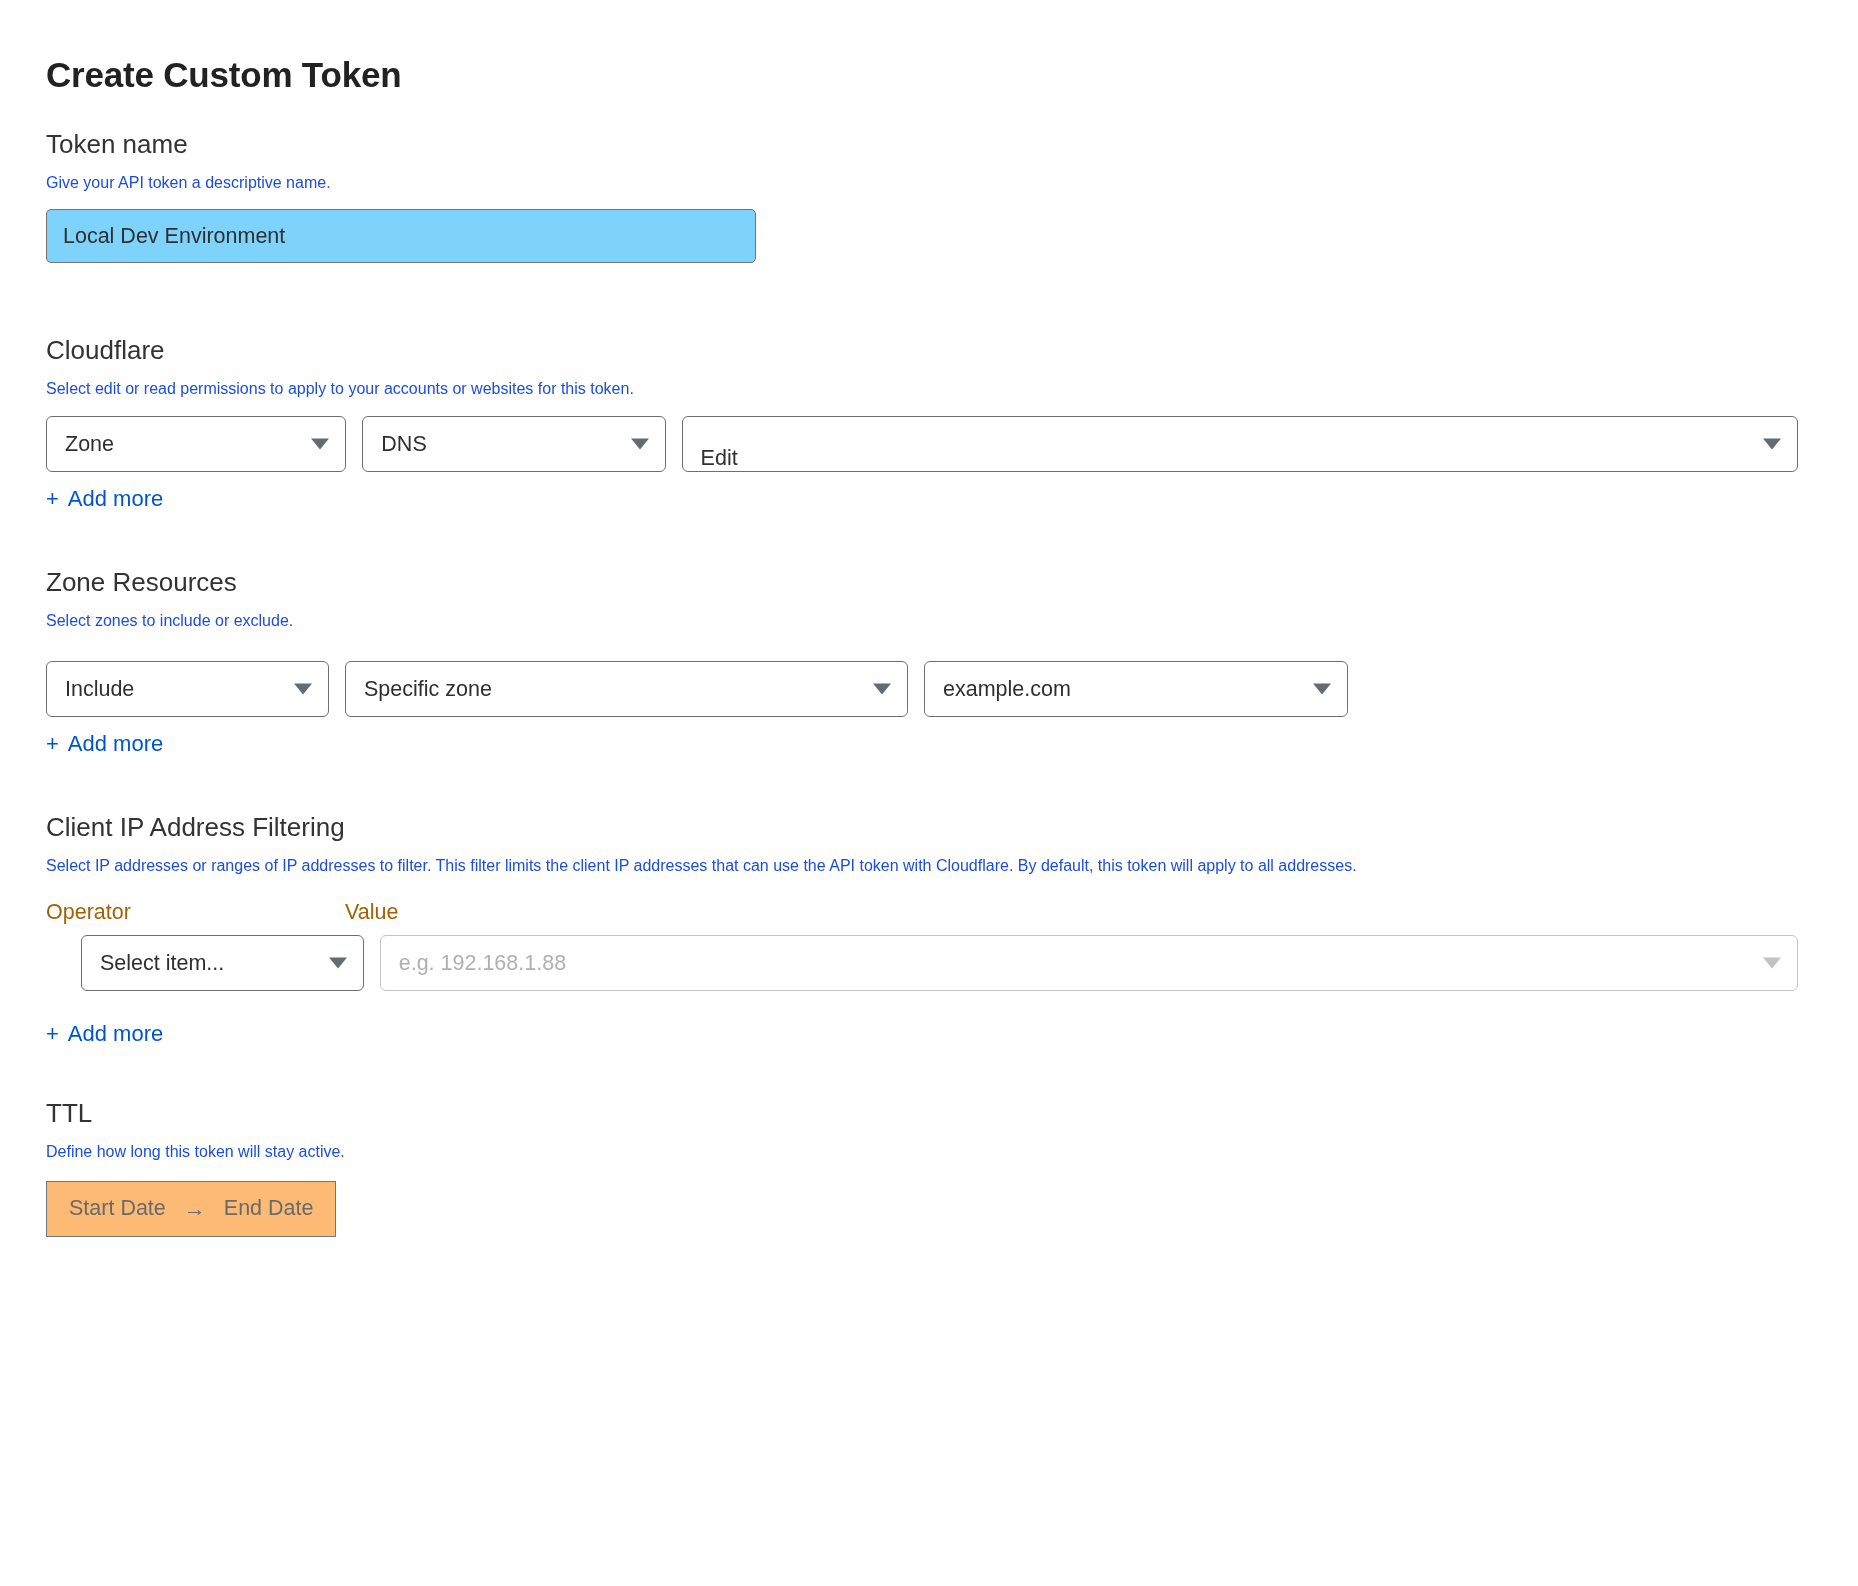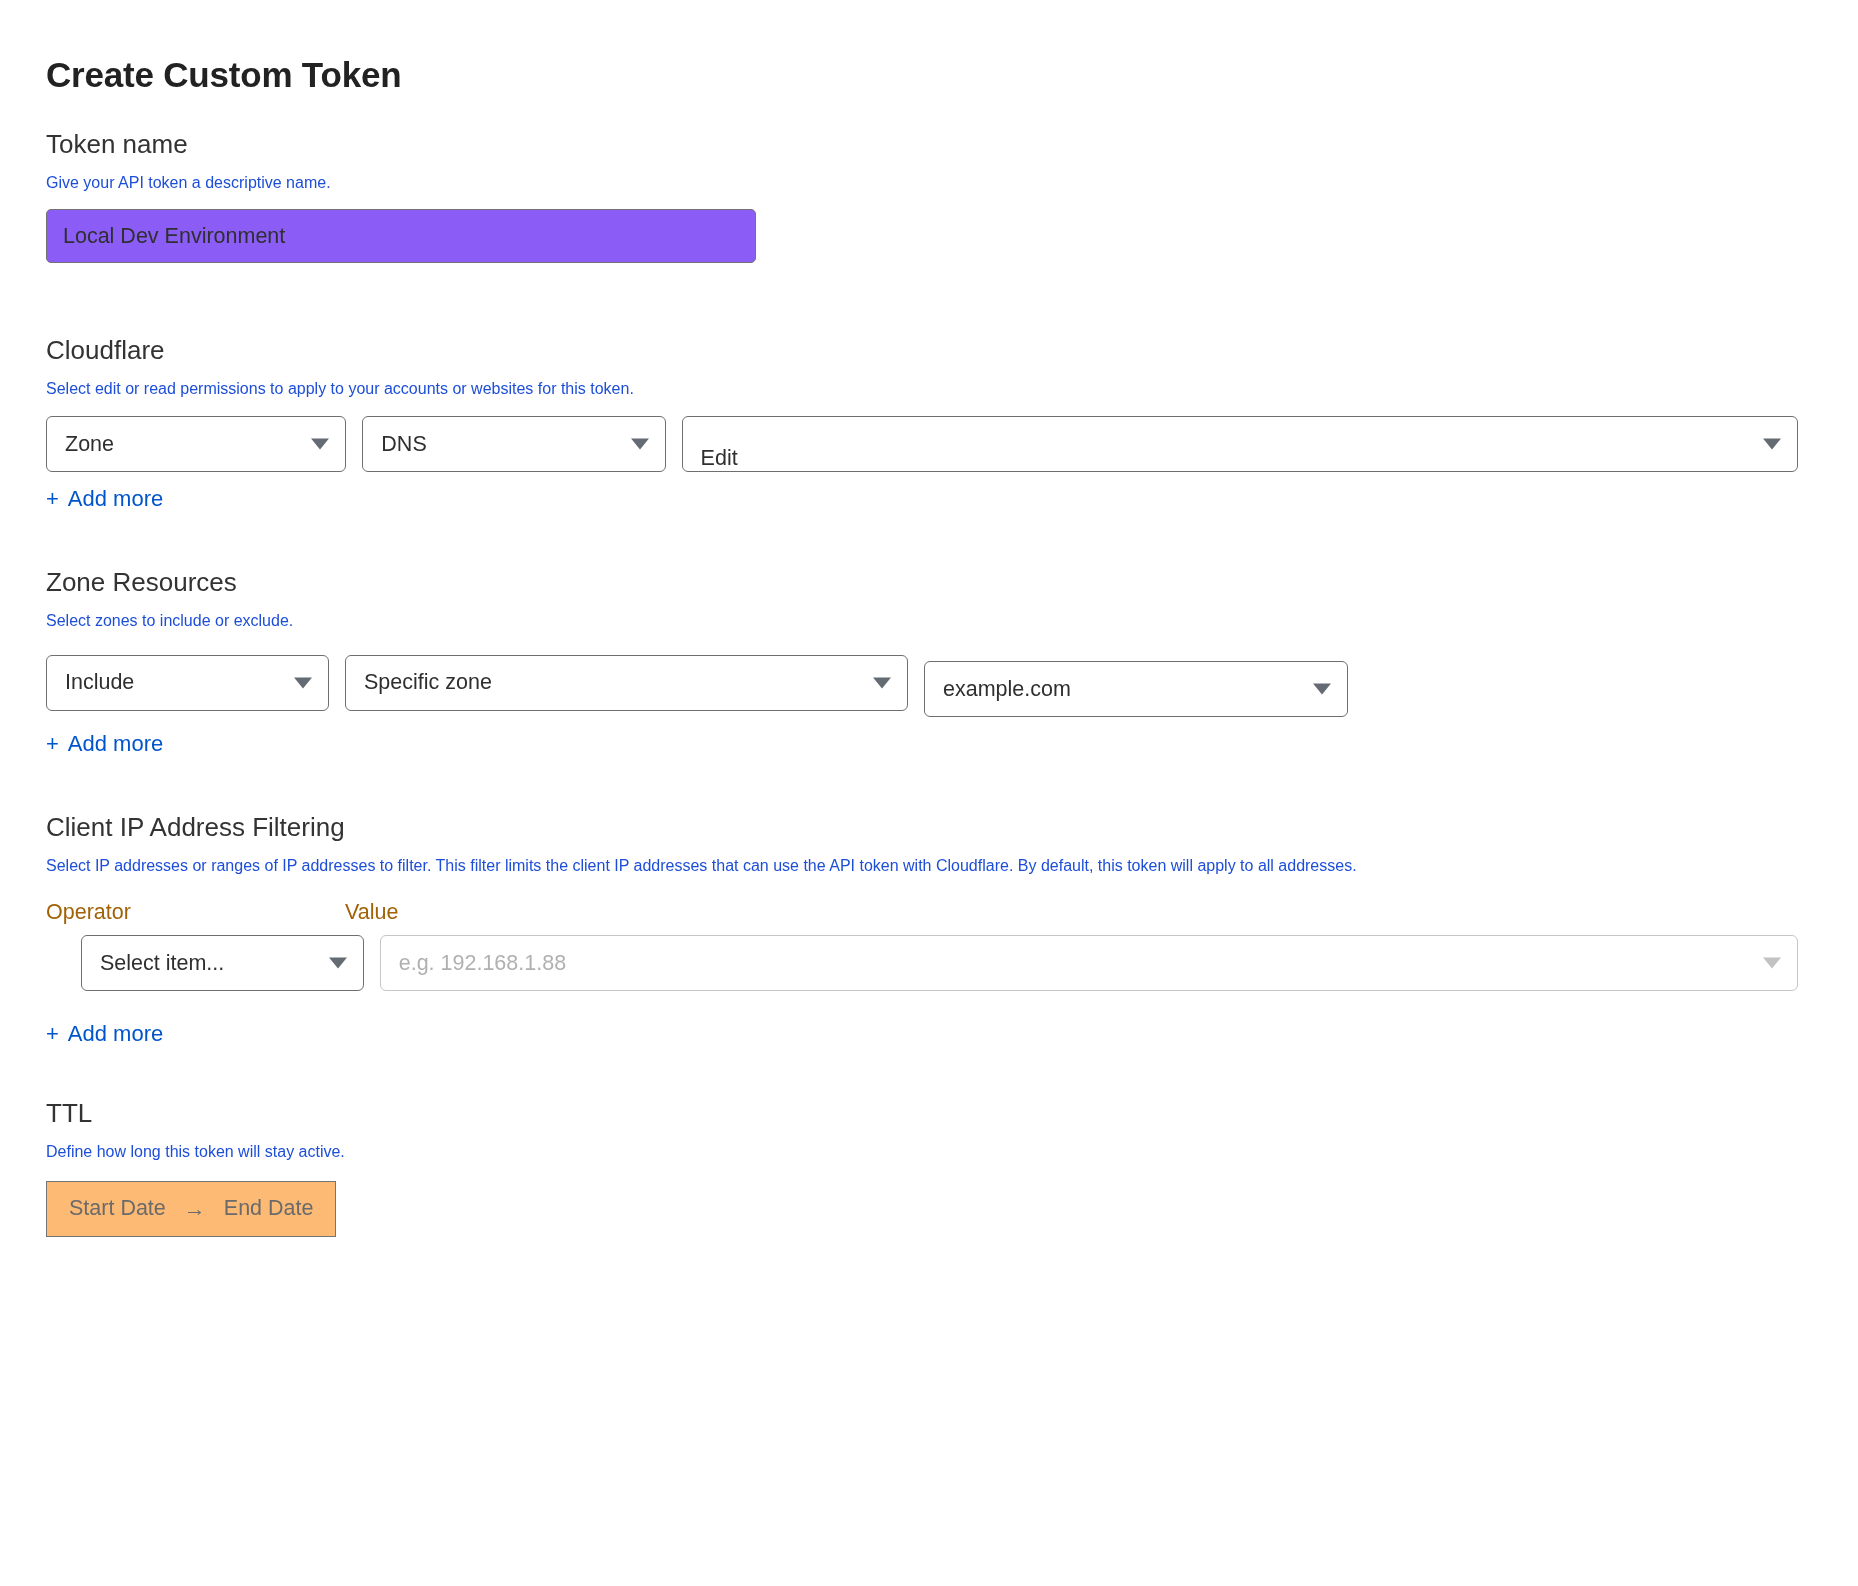--- a/index.html
+++ b/index.html
@@ -65,21 +65,21 @@
   .control-row > * + * {
     margin-left: 16px;
   }
 
   
   .text-input {
     box-sizing: border-box;
     height: 54px;
     border: 1px solid #747474;
     border-radius: 5px;
-    background: #8b5cf6;
+    background: #7dd3fc;
     font-size: 21.5px;
     color: #2f2f2f;
     padding: 0 16px;
     outline: none;
     font-family: "Liberation Sans", sans-serif;
   }
   .text-input::placeholder { color: #b4b4b4; }
 
   .select {
     position: relative;
@@ -203,21 +203,21 @@
     </div>
     <div class="add-more">
       <span class="plus">+</span>
       <span>Add more</span>
     </div>
   </div>
 
   <div class="section" style="margin-top:56px;">
     <div class="section-title">Zone Resources</div>
     <div class="section-desc">Select zones to include or exclude.</div>
-    <div class="control-row" style="margin-top:15px;">
+    <div class="control-row" style="margin-top:15px;align-items:flex-end;">
       <div class="select" style="width:283px;">
         <span>Include</span>
         <span class="caret"></span>
       </div>
       <div class="select" style="width:563px;">
         <span>Specific zone</span>
         <span class="caret"></span>
       </div>
       <div class="select" style="width:424px;margin-top:13px;">
         <span>example.com</span>

